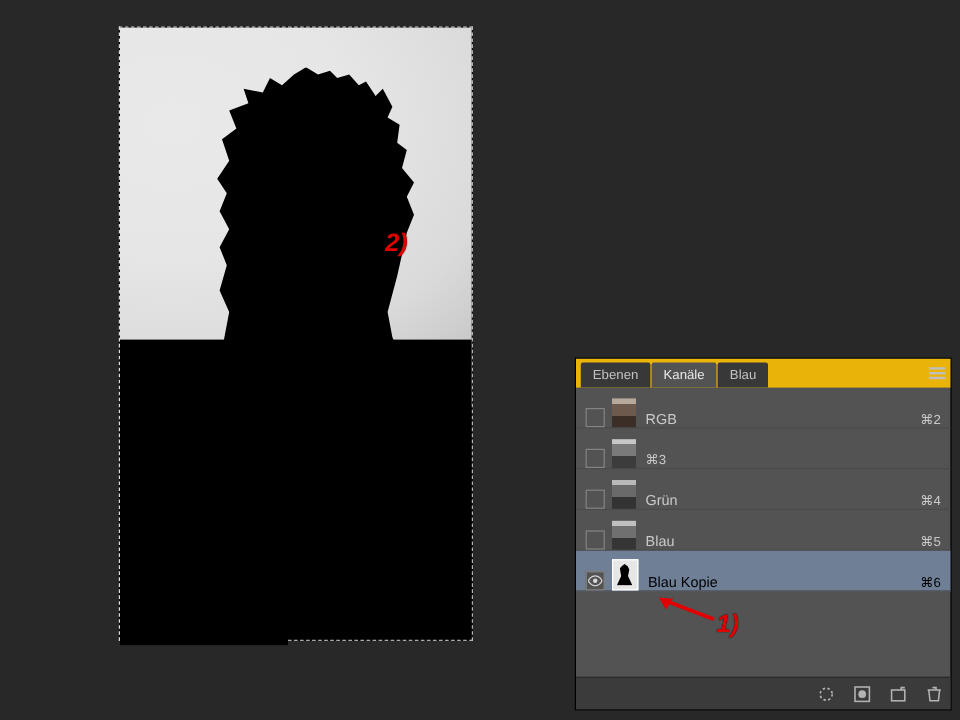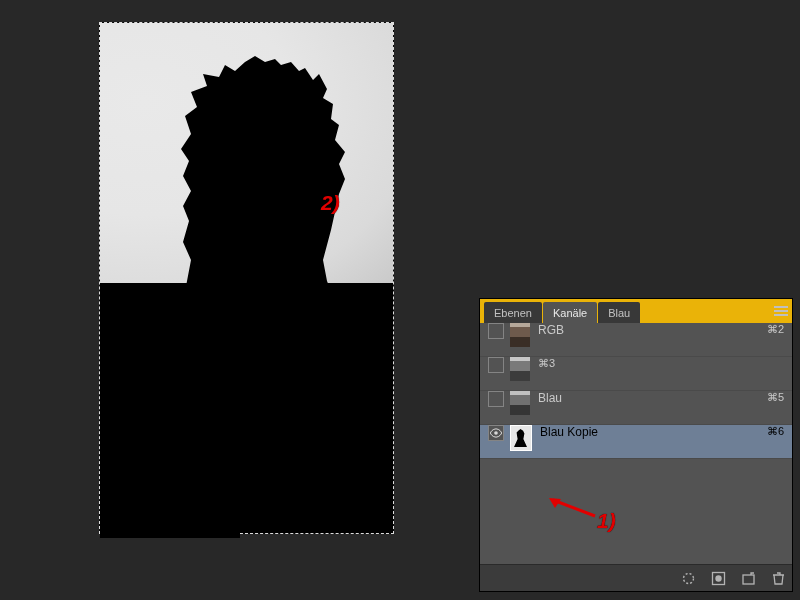--- a/index.html
+++ b/index.html
@@ -22,21 +22,21 @@
 #arrow1 svg{width:100%;height:100%}
 
 
 #panel{position:absolute;left:480px;top:299px;width:312px;height:292px;background:#535353;color:#c9c9c9;font-size:12px;box-shadow:0 0 0 1px #000}
 #tabs{height:24px;background:#eab308;display:flex;align-items:flex-end;padding-left:4px}
 .tab{padding:5px 10px 4px;margin-right:1px;cursor:pointer;font-size:11px;color:#c2c2c2;background:#383838;border-radius:2px 2px 0 0}
 .tab.active{background:#535353;color:#e8e8e8}
 #panel-menu{position:absolute;top:0;right:0;width:22px;height:24px;display:flex;align-items:center;justify-content:center;cursor:pointer}
 #panel-menu svg{width:14px;height:12px}
 
-.row{height:33px;display:flex;align-items:flex-start;padding:0 8px;border-bottom:1px solid #4a4a4a}
+.row{height:33px;display:flex;align-items:flex-end;padding:0 8px;border-bottom:1px solid #4a4a4a}
 .row.selected{background:#6e7f96;color:#000000}
 .vis{width:14px;height:14px;border:1px solid #848484;margin-right:6px;display:flex;align-items:center;justify-content:center}
 .vis.on{background:#535353}
 .vis.on svg{width:14px;height:10px}
 .thumb{width:20px;height:24px;margin-right:8px;flex:none}
 .thumb.rgb{background:linear-gradient(#b6a89a 0 18%,#6e5a4c 18% 60%,#3a2e26 60% 100%)}
 .thumb.r{background:linear-gradient(#c7c7c7 0 18%,#7a7a7a 18% 60%,#3c3c3c 60% 100%)}
 .thumb.g{background:linear-gradient(#b9b9b9 0 18%,#6a6a6a 18% 60%,#333 60% 100%)}
 .thumb.b{background:linear-gradient(#c0c0c0 0 18%,#707070 18% 60%,#353535 60% 100%)}
 .thumb.copy{background:#e6e6e6;position:relative;border:1px solid #fff}
@@ -87,20 +87,26 @@
         <div class="name">RGB</div>
         <div class="sc">⌘2</div>
       </div>
       <div class="row">
         <div class="vis"></div>
         <div class="thumb r"></div>
         <div class="sc">⌘3</div>
       </div>
       <div class="row">
         <div class="vis"></div>
+        <div class="thumb g"></div>
+        <div class="name">Grün</div>
+        <div class="sc">⌘4</div>
+      </div>
+      <div class="row">
+        <div class="vis"></div>
         <div class="thumb b"></div>
         <div class="name">Blau</div>
         <div class="sc">⌘5</div>
       </div>
       <div class="row selected">
         <div class="vis on">
           <svg viewBox="0 0 16 12">
             <path d="M8 1C4 1 1.3 5 1.3 6S4 11 8 11s6.7-4 6.7-5S12 1 8 1z" fill="none" stroke="#d8d8d8" stroke-width="1.2"></path>
             <circle cx="8" cy="6" r="2.2" fill="#d8d8d8"></circle>
           </svg>

